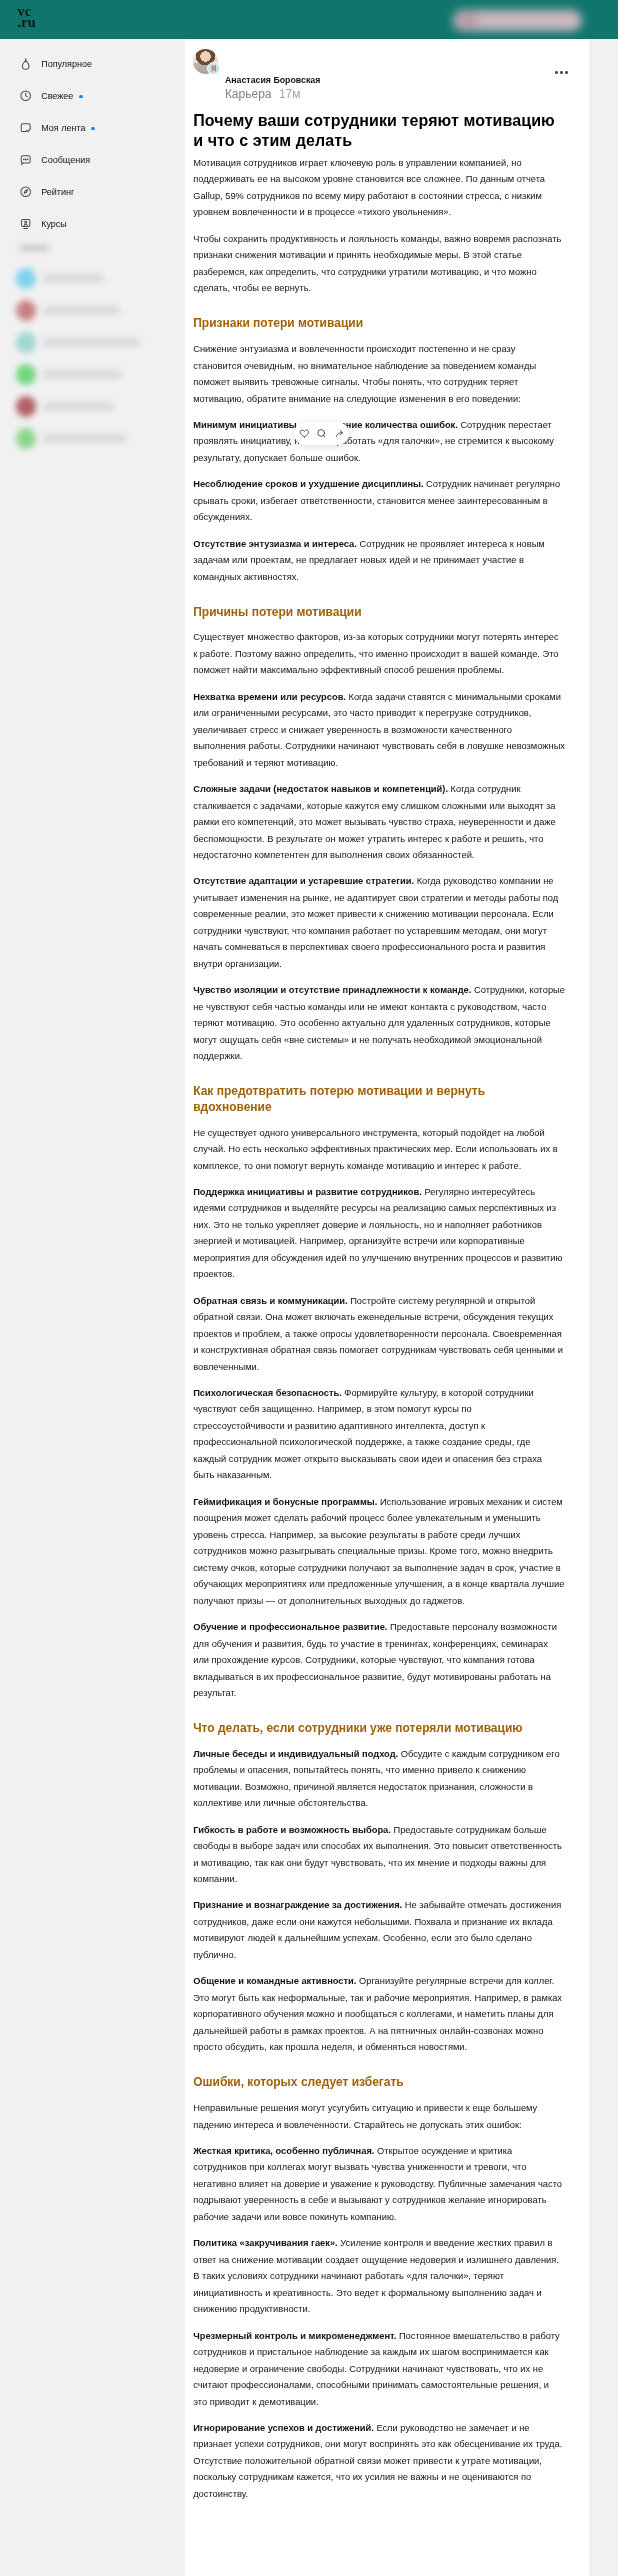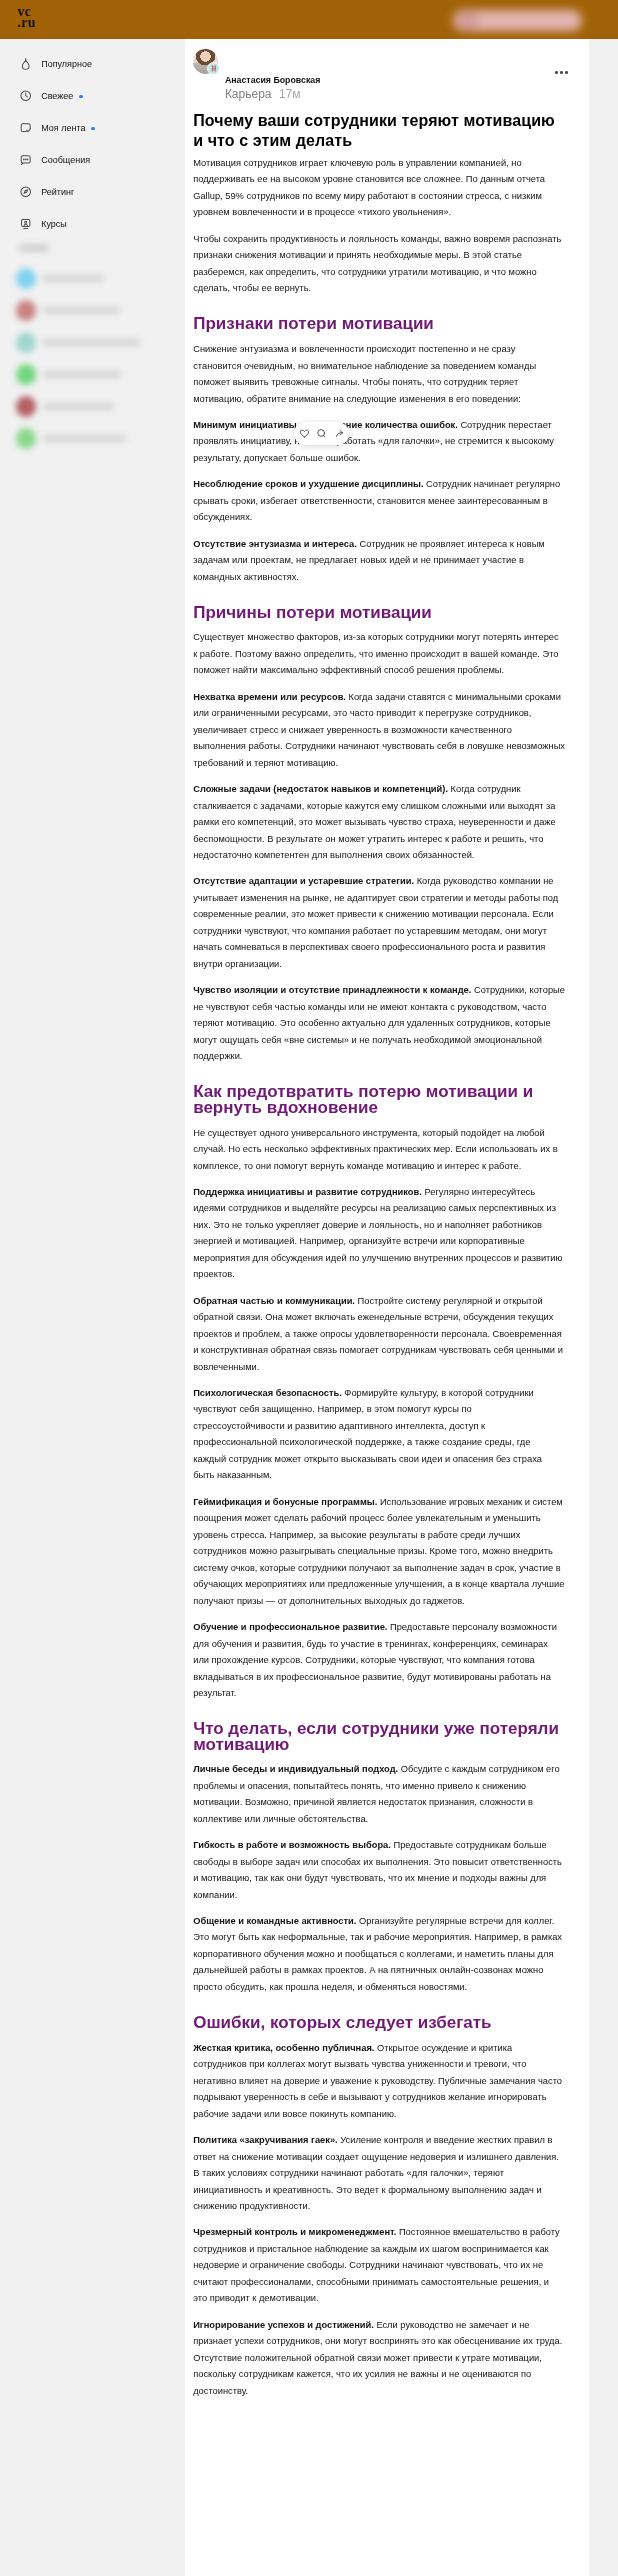--- a/index.html
+++ b/index.html
@@ -1,20 +1,20 @@
 <!DOCTYPE html>
 <html lang="ru" style="font-size:8.2px"><head>
 <meta charset="utf-8">
 <style>
   html,body{margin:0;padding:0;}
   body{font-family:"Liberation Sans", sans-serif; background:#e9e9ea;}
   .page{position:relative;width:619px;height:3213px;background:#f1f1f2;overflow:hidden;}
 
   
-  .topbar{position:absolute;left:0;top:0;width:619px;height:39px;background:#a16207;z-index:4;}
+  .topbar{position:absolute;left:0;top:0;width:619px;height:39px;background:#0f766e;z-index:4;}
   .logo{position:absolute;left:17.5px;top:7.2px;font-family:"Liberation Serif",serif;font-weight:700;
         font-size:14px;line-height:10.8px;color:#141414;letter-spacing:0.3px;cursor:pointer;}
   .topbar-chip{position:absolute;left:453px;top:9.8px;width:129px;height:21.6px;border-radius:10.8px;
         background:#efc3cf;filter:blur(4.6px);opacity:.85;}
   .topbar-chip .chip-blob{position:absolute;left:4.1px;top:2.6px;width:21.6px;height:16.5px;border-radius:50%;background:#d9a3b4;}
 
   
   .sidebar{position:absolute;left:0;top:39px;width:185px;bottom:0;background:#f1f1f2;}
   .nav{padding-top:8.8px;text-align:right;}
   .nav-item{display:flex;align-items:center;height:32px;padding-left:18.5px;cursor:pointer;}
@@ -48,21 +48,21 @@
   .author-meta{margin-left:6.7px;padding-top:1.5px;}
   .author-name{font-size:8.8px;font-weight:700;color:#141414;cursor:pointer;margin-top:24px;}
   .author-sub{margin-top:2.6px;font-size:12px;color:#7e8185;}
   .author-sub .subsite{cursor:pointer;}
   .author-sub .time{color:#a3a8ad;margin-left:4.1px;}
   .menu-dots{position:absolute;right:10.8px;top:19.6px;display:flex;gap:2.6px;cursor:pointer;padding:2.1px;}
   .menu-dots i{width:2.6px;height:2.6px;border-radius:50%;background:#4a4d50;display:block;}
 
   .article-body{max-width:372px;}
   .article-body h1{font-size:16px;line-height:20.6px;font-weight:700;color:#000000;margin:9.3px 0 3.1px 0;letter-spacing:0.1px;}
-  .article-body h2{font-size:17px;line-height:15.5px;font-weight:700;color:#701a75;margin:19.6px 0 9.3px 0;}
+  .article-body h2{font-size:12px;line-height:15.5px;font-weight:700;color:#a16207;margin:19.6px 0 9.3px 0;}
   .article-body p{font-size:9.3px;line-height:16.5px;color:#141414;margin:0 0 9.8px 0;}
   .article-body p strong{font-weight:700;}
 
   
   .action-pill{position:absolute;left:294px;top:422px;width:55px;height:23px;background:#ffffff;
       border-radius:12px;box-shadow:0 1.5px 7.2px rgba(0,0,0,.14), 0 0 0 0.5px rgba(0,0,0,.02);
       display:flex;align-items:center;justify-content:center;gap:6.7px;z-index:6;}
   .action-pill .act{width:10.8px;height:10.8px;color:#2f3237;cursor:pointer;}
   .action-pill .act svg{width:10.8px;height:10.8px;display:block;}
 </style>
@@ -231,29 +231,31 @@
           <p><strong>Отсутствие энтузиазма и интереса. </strong>Сотрудник не проявляет интереса к новым задачам или проектам, не предлагает новых идей и не принимает участие в командных активностях.</p>
           <h2>Причины потери мотивации</h2>
           <p>Существует множество факторов, из-за которых сотрудники могут потерять интерес к работе. Поэтому важно определить, что именно происходит в вашей команде. Это поможет найти максимально эффективный способ решения проблемы.</p>
           <p><strong>Нехватка времени или ресурсов. </strong>Когда задачи ставятся с минимальными сроками или ограниченными ресурсами, это часто приводит к перегрузке сотрудников, увеличивает стресс и снижает уверенность в возможности качественного выполнения работы. Сотрудники начинают чувствовать себя в ловушке невозможных требований и теряют мотивацию.</p>
           <p><strong>Сложные задачи (недостаток навыков и компетенций). </strong>Когда сотрудник сталкивается с задачами, которые кажутся ему слишком сложными или выходят за рамки его компетенций, это может вызывать чувство страха, неуверенности и даже беспомощности. В результате он может утратить интерес к работе и решить, что недостаточно компетентен для выполнения своих обязанностей.</p>
           <p><strong>Отсутствие адаптации и устаревшие стратегии. </strong>Когда руководство компании не учитывает изменения на рынке, не адаптирует свои стратегии и методы работы под современные реалии, это может привести к снижению мотивации персонала. Если сотрудники чувствуют, что компания работает по устаревшим методам, они могут начать сомневаться в перспективах своего профессионального роста и развития внутри организации.</p>
           <p><strong>Чувство изоляции и отсутствие принадлежности к команде. </strong>Сотрудники, которые не чувствуют себя частью команды или не имеют контакта с руководством, часто теряют мотивацию. Это особенно актуально для удаленных сотрудников, которые могут ощущать себя «вне системы» и не получать необходимой эмоциональной поддержки.</p>
           <h2>Как предотвратить потерю мотивации и вернуть вдохновение</h2>
           <p>Не существует одного универсального инструмента, который подойдет на любой случай. Но есть несколько эффективных практических мер. Если использовать их в комплексе, то они помогут вернуть команде мотивацию и интерес к работе.</p>
           <p><strong>Поддержка инициативы и развитие сотрудников. </strong>Регулярно интересуйтесь идеями сотрудников и выделяйте ресурсы на реализацию самых перспективных из них. Это не только укрепляет доверие и лояльность, но и наполняет работников энергией и мотивацией. Например, организуйте встречи или корпоративные мероприятия для обсуждения идей по улучшению внутренних процессов и развитию проектов.</p>
-          <p><strong>Обратная частью и коммуникации. </strong>Постройте систему регулярной и открытой обратной связи. Она может включать еженедельные встречи, обсуждения текущих проектов и проблем, а также опросы удовлетворенности персонала. Своевременная и конструктивная обратная связь помогает сотрудникам чувствовать себя ценными и вовлеченными.</p>
+          <p><strong>Обратная связь и коммуникации. </strong>Постройте систему регулярной и открытой обратной связи. Она может включать еженедельные встречи, обсуждения текущих проектов и проблем, а также опросы удовлетворенности персонала. Своевременная и конструктивная обратная связь помогает сотрудникам чувствовать себя ценными и вовлеченными.</p>
           <p><strong>Психологическая безопасность. </strong>Формируйте культуру, в которой сотрудники чувствуют себя защищенно. Например, в этом помогут курсы по стрессоустойчивости и развитию адаптивного интеллекта, доступ к профессиональной психологической поддержке, а также создание среды, где каждый сотрудник может открыто высказывать свои идеи и опасения без страха быть наказанным.</p>
           <p><strong>Геймификация и бонусные программы. </strong>Использование игровых механик и систем поощрения может сделать рабочий процесс более увлекательным и уменьшить уровень стресса. Например, за высокие результаты в работе среди лучших сотрудников можно разыгрывать специальные призы. Кроме того, можно внедрить систему очков, которые сотрудники получают за выполнение задач в срок, участие в обучающих мероприятиях или предложенные улучшения, а в конце квартала лучшие получают призы — от дополнительных выходных до гаджетов.</p>
           <p><strong>Обучение и профессиональное развитие. </strong>Предоставьте персоналу возможности для обучения и развития, будь то участие в тренингах, конференциях, семинарах или прохождение курсов. Сотрудники, которые чувствуют, что компания готова вкладываться в их профессиональное развитие, будут мотивированы работать на результат.</p>
           <h2>Что делать, если сотрудники уже потеряли мотивацию</h2>
           <p><strong>Личные беседы и индивидуальный подход. </strong>Обсудите с каждым сотрудником его проблемы и опасения, попытайтесь понять, что именно привело к снижению мотивации. Возможно, причиной является недостаток признания, сложности в коллективе или личные обстоятельства.</p>
           <p><strong>Гибкость в работе и возможность выбора. </strong>Предоставьте сотрудникам больше свободы в выборе задач или способах их выполнения. Это повысит ответственность и мотивацию, так как они будут чувствовать, что их мнение и подходы важны для компании.</p>
+          <p><strong>Признание и вознаграждение за достижения. </strong>Не забывайте отмечать достижения сотрудников, даже если они кажутся небольшими. Похвала и признание их вклада мотивируют людей к дальнейшим успехам. Особенно, если это было сделано публично.</p>
           <p><strong>Общение и командные активности. </strong>Организуйте регулярные встречи для коллег. Это могут быть как неформальные, так и рабочие мероприятия. Например, в рамках корпоративного обучения можно и пообщаться с коллегами, и наметить планы для дальнейшей работы в рамках проектов. А на пятничных онлайн-созвонах можно просто обсудить, как прошла неделя, и обменяться новостями.</p>
           <h2>Ошибки, которых следует избегать</h2>
+          <p>Неправильные решения могут усугубить ситуацию и привести к еще большему падению интереса и вовлеченности. Старайтесь не допускать этих ошибок:</p>
           <p><strong>Жесткая критика, особенно публичная. </strong>Открытое осуждение и критика сотрудников при коллегах могут вызвать чувства униженности и тревоги, что негативно влияет на доверие и уважение к руководству. Публичные замечания часто подрывают уверенность в себе и вызывают у сотрудников желание игнорировать рабочие задачи или вовсе покинуть компанию.</p>
           <p><strong>Политика «закручивания гаек». </strong>Усиление контроля и введение жестких правил в ответ на снижение мотивации создает ощущение недоверия и излишнего давления. В таких условиях сотрудники начинают работать «для галочки», теряют инициативность и креативность. Это ведет к формальному выполнению задач и снижению продуктивности.</p>
           <p><strong>Чрезмерный контроль и микроменеджмент. </strong>Постоянное вмешательство в работу сотрудников и пристальное наблюдение за каждым их шагом воспринимается как недоверие и ограничение свободы. Сотрудники начинают чувствовать, что их не считают профессионалами, способными принимать самостоятельные решения, и это приводит к демотивации.</p>
           <p><strong>Игнорирование успехов и достижений. </strong>Если руководство не замечает и не признает успехи сотрудников, они могут воспринять это как обесценивание их труда. Отсутствие положительной обратной связи может привести к утрате мотивации, поскольку сотрудникам кажется, что их усилия не важны и не оцениваются по достоинству.</p>
         </div>
     </div>
 
   </div>
 
   <div class="action-pill">

